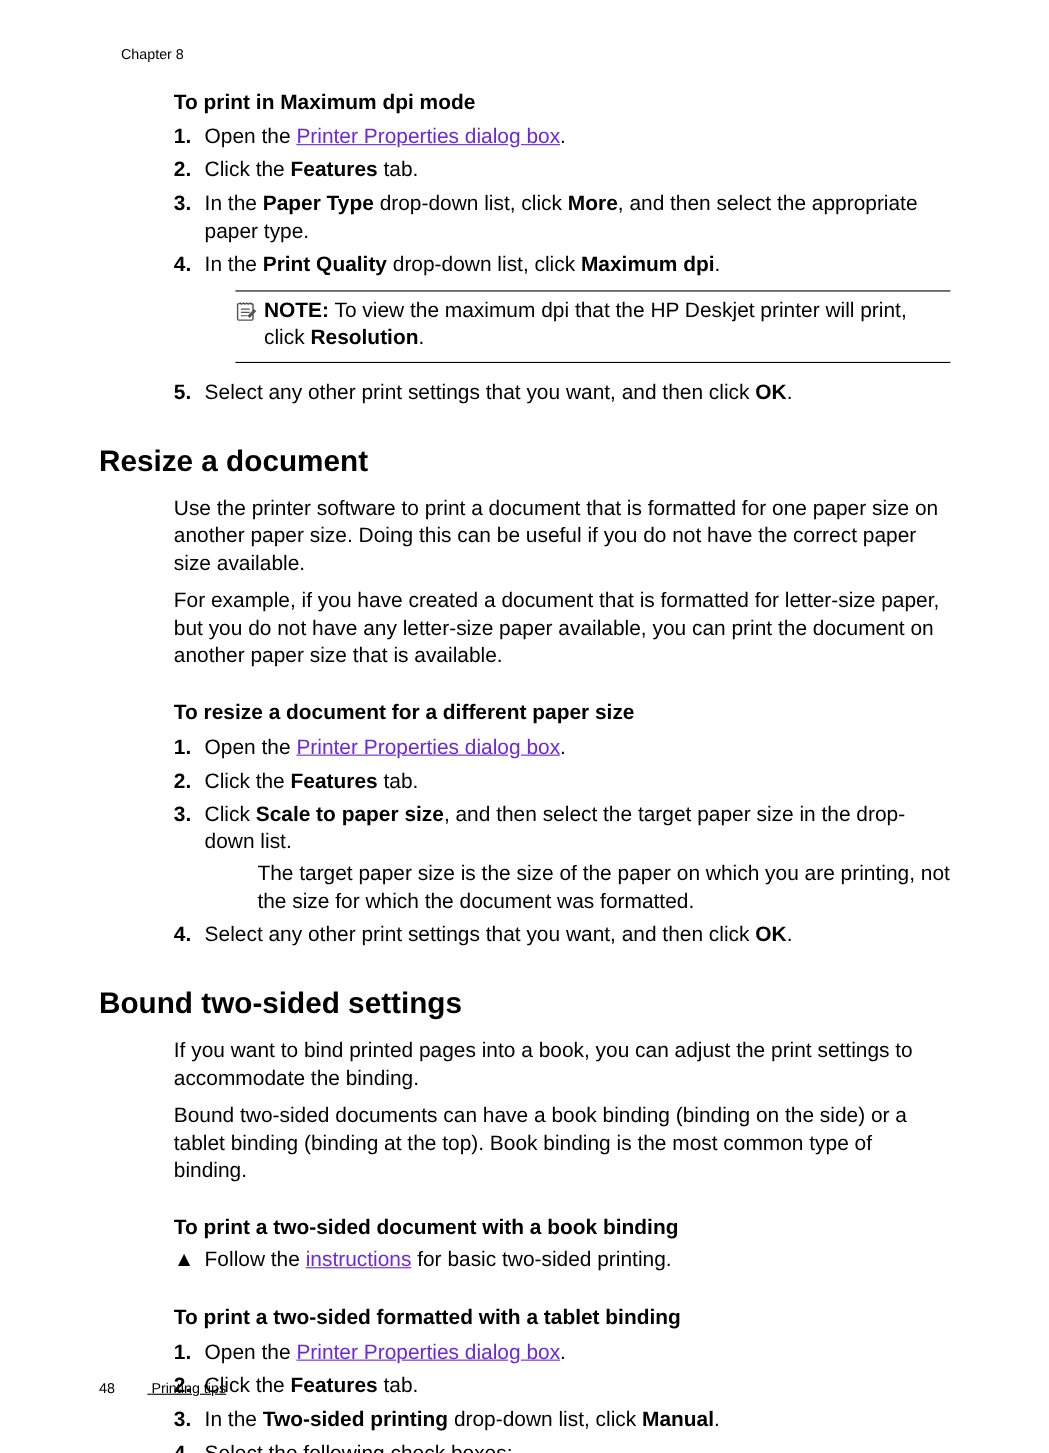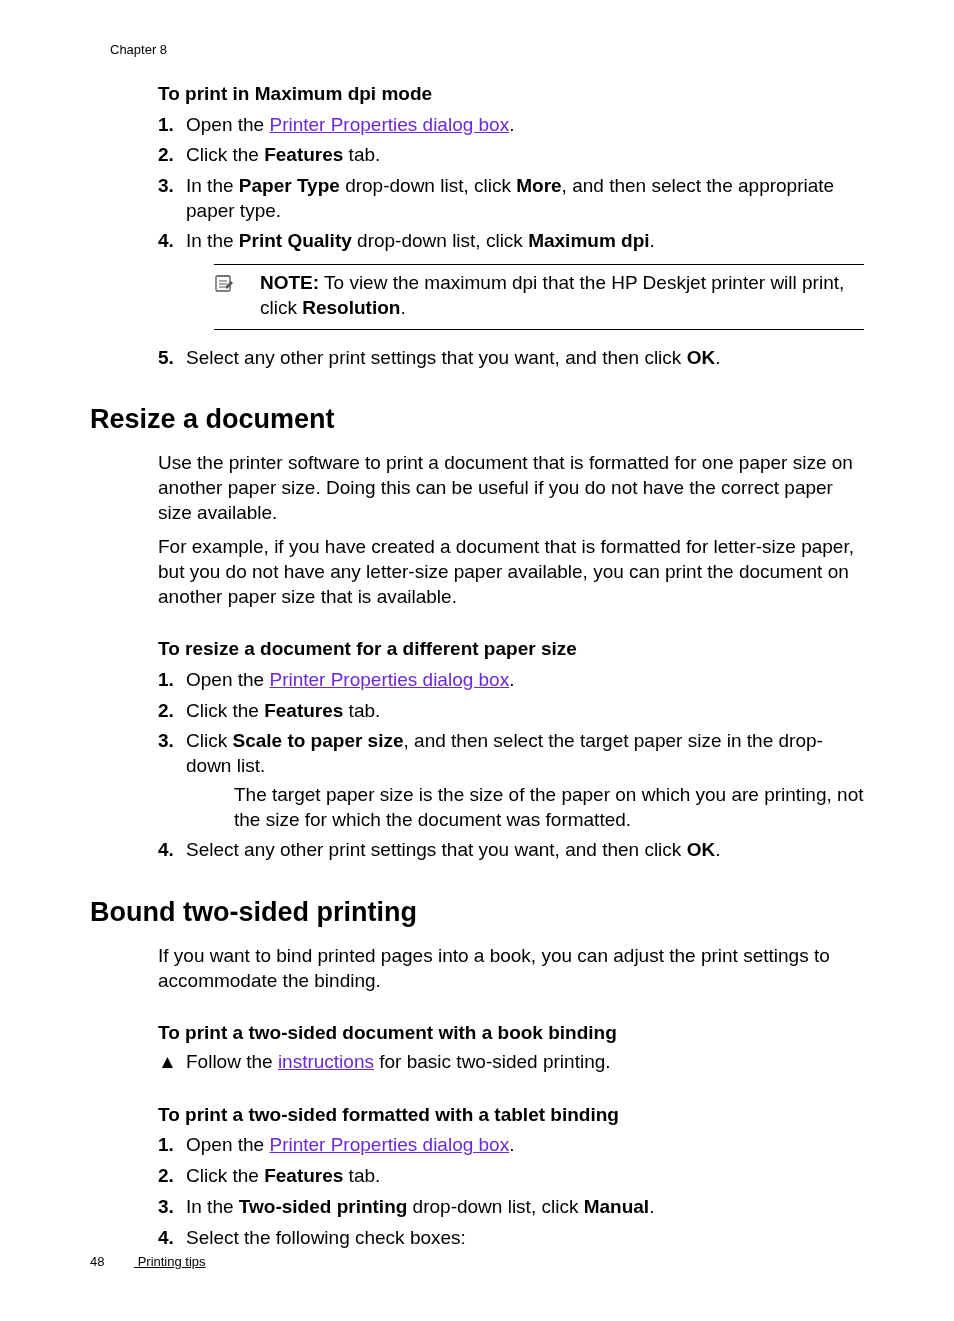--- a/index.html
+++ b/index.html
@@ -44,21 +44,20 @@
   .para { margin-left: 68px; margin-top: 10px; }
   .sub-bold { font-weight: bold; margin-left: 68px; margin-top: 28px; }
   .note-box {
     margin-left: 28px;
     margin-top: 10px;
     margin-bottom: 10px;
     border-top: 1px solid #000;
     border-bottom: 1px solid #000;
     padding: 6px 0 8px 0;
     display: flex;
-    gap: 20px;
   }
   .note-icon {
     width: 26px;
     flex-shrink: 0;
     height: 22px;
     padding-top: 2px;
   }
   .note-text { flex: 1; }
   .tri-step { display: flex; margin-top: 4px; margin-left: 68px; }
   .tri { min-width: 28px; }
@@ -157,22 +156,23 @@
         </div>
       </div>
       <div class="step">
         <div class="step-num">4.</div>
         <div class="step-body">
           <span>Select any other print settings that you want, and then click </span><span class="b">OK</span><span>.</span>
         </div>
       </div>
     </div>
 
-    <div class="h-title">Bound two-sided printing</div>
+    <div class="h-title">Bound two-sided settings</div>
     <div class="para">If you want to bind printed pages into a book, you can adjust the print settings to accommodate the binding.</div>
+    <div class="para">Bound two-sided documents can have a book binding (binding on the side) or a tablet binding (binding at the top). Book binding is the most common type of binding.</div>
 
     <div class="sub-bold">To print a two-sided document with a book binding</div>
     <div class="tri-step">
       <div class="tri">▲</div>
       <div>
         <span>Follow the </span><a href="#" class="link">instructions</a><span> for basic two-sided printing.</span>
       </div>
     </div>
 
     <div class="sub-bold">To print a two-sided formatted with a tablet binding</div>

